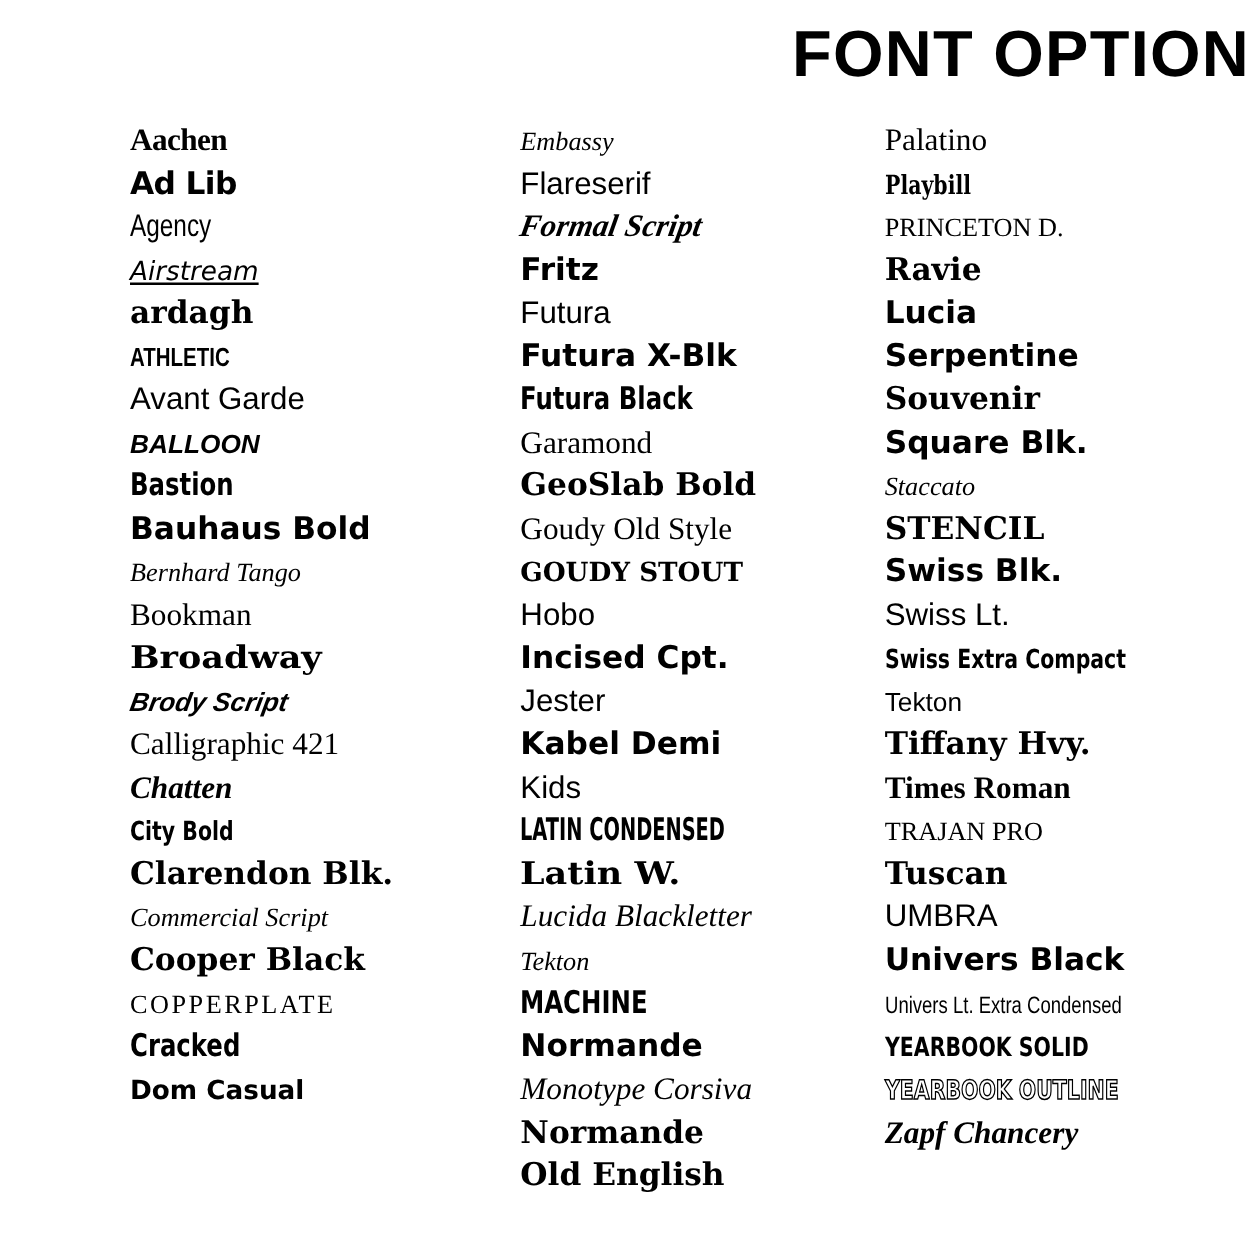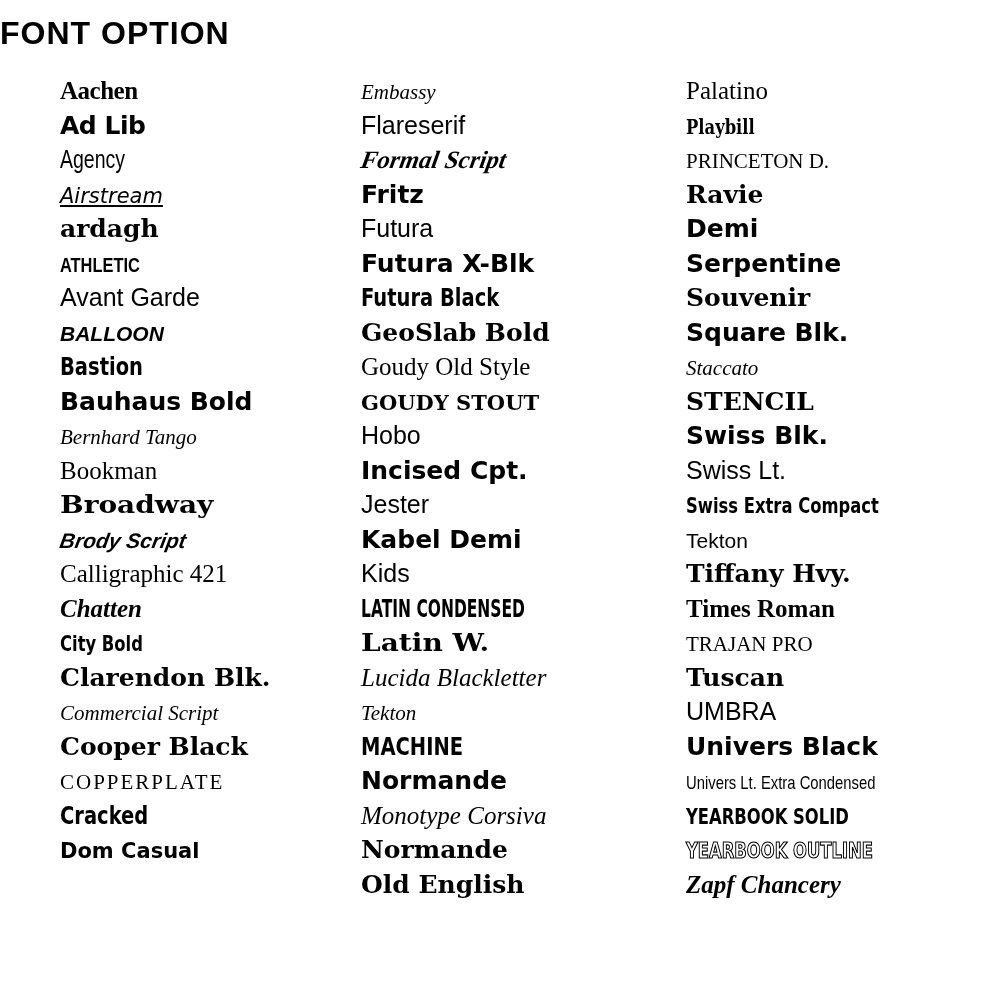--- a/index.html
+++ b/index.html
@@ -14,41 +14,42 @@
     color: #000000;
     overflow: hidden;
   }
   #page {
     position: relative;
     width: 1000px;
     height: 1000px;
     box-sizing: border-box;
   }
   #title {
-    text-align: left;
+    text-align: right;
     font-family: "Liberation Sans", sans-serif;
     font-weight: bold;
-    font-size: 32px;
+    font-size: 52px;
     letter-spacing: 1px;
     margin: 16px 0 8px 0;
     line-height: 1.1;
   }
   #columns {
     display: flex;
     flex-direction: row;
     justify-content: space-between;
     padding: 14px 24px 0 60px;
     box-sizing: border-box;
     height: 910px;
   }
   .column {
     display: flex;
     flex-direction: column;
     justify-content: flex-start;
     width: 300px;
+    margin-left: 44px;
   }
   .column.col-1 { width: 290px; }
   .column.col-2 { width: 300px; }
   .column.col-3 { width: 290px; margin-left: 14px; }
 
   .font-item {
     height: 34.5px;
     line-height: 34.5px;
     white-space: nowrap;
     overflow: visible;
@@ -116,20 +117,21 @@
         <div class="font-item"><span class="f-dsans-b small">Dom Casual</span></div>
       </div>
     <div class="column col-2">
         <div class="font-item"><span class="f-serif-i small">Embassy</span></div>
         <div class="font-item"><span class="f-sans">Flareserif</span></div>
         <div class="font-item"><span class="f-serif-bi slant">Formal Script</span></div>
         <div class="font-item"><span class="f-dsans-b">Fritz</span></div>
         <div class="font-item"><span class="f-sans">Futura</span></div>
         <div class="font-item"><span class="f-dsans-b">Futura X-Blk</span></div>
         <div class="font-item"><span class="f-dsans-b cond">Futura Black</span></div>
+        <div class="font-item"><span class="f-serif">Garamond</span></div>
         <div class="font-item"><span class="f-dserif-b">GeoSlab Bold</span></div>
         <div class="font-item"><span class="f-serif">Goudy Old Style</span></div>
         <div class="font-item"><span class="f-dserif-b caps small">GOUDY STOUT</span></div>
         <div class="font-item"><span class="f-sans">Hobo</span></div>
         <div class="font-item"><span class="f-dsans-b">Incised Cpt.</span></div>
         <div class="font-item"><span class="f-sans">Jester</span></div>
         <div class="font-item"><span class="f-dsans-b">Kabel Demi</span></div>
         <div class="font-item"><span class="f-sans">Kids</span></div>
         <div class="font-item"><span class="f-dsans-b caps xcond">LATIN CONDENSED</span></div>
         <div class="font-item"><span class="f-dserif-b wideX">Latin W.</span></div>
@@ -139,21 +141,21 @@
         <div class="font-item"><span class="f-dsans-b">Normande</span></div>
         <div class="font-item"><span class="f-serif-i">Monotype Corsiva</span></div>
         <div class="font-item"><span class="f-dserif-b">Normande</span></div>
         <div class="font-item"><span class="f-dserif-b">Old English</span></div>
       </div>
     <div class="column col-3">
         <div class="font-item"><span class="f-serif">Palatino</span></div>
         <div class="font-item"><span class="f-dserif-b cond small">Playbill</span></div>
         <div class="font-item"><span class="f-serif caps small">PRINCETON D.</span></div>
         <div class="font-item"><span class="f-dserif-b">Ravie</span></div>
-        <div class="font-item"><span class="f-dsans-b">Demi</span></div>
+        <div class="font-item"><span class="f-dsans-b">Lucia</span></div>
         <div class="font-item"><span class="f-dsans-b">Serpentine</span></div>
         <div class="font-item"><span class="f-dserif-b">Souvenir</span></div>
         <div class="font-item"><span class="f-dsans-b">Square Blk.</span></div>
         <div class="font-item"><span class="f-serif-i small">Staccato</span></div>
         <div class="font-item"><span class="f-dserif-b caps">STENCIL</span></div>
         <div class="font-item"><span class="f-dsans-b">Swiss Blk.</span></div>
         <div class="font-item"><span class="f-sans">Swiss Lt.</span></div>
         <div class="font-item"><span class="f-dsans-b cond small">Swiss Extra Compact</span></div>
         <div class="font-item"><span class="f-sans small">Tekton</span></div>
         <div class="font-item"><span class="f-dserif-b">Tiffany Hvy.</span></div>

